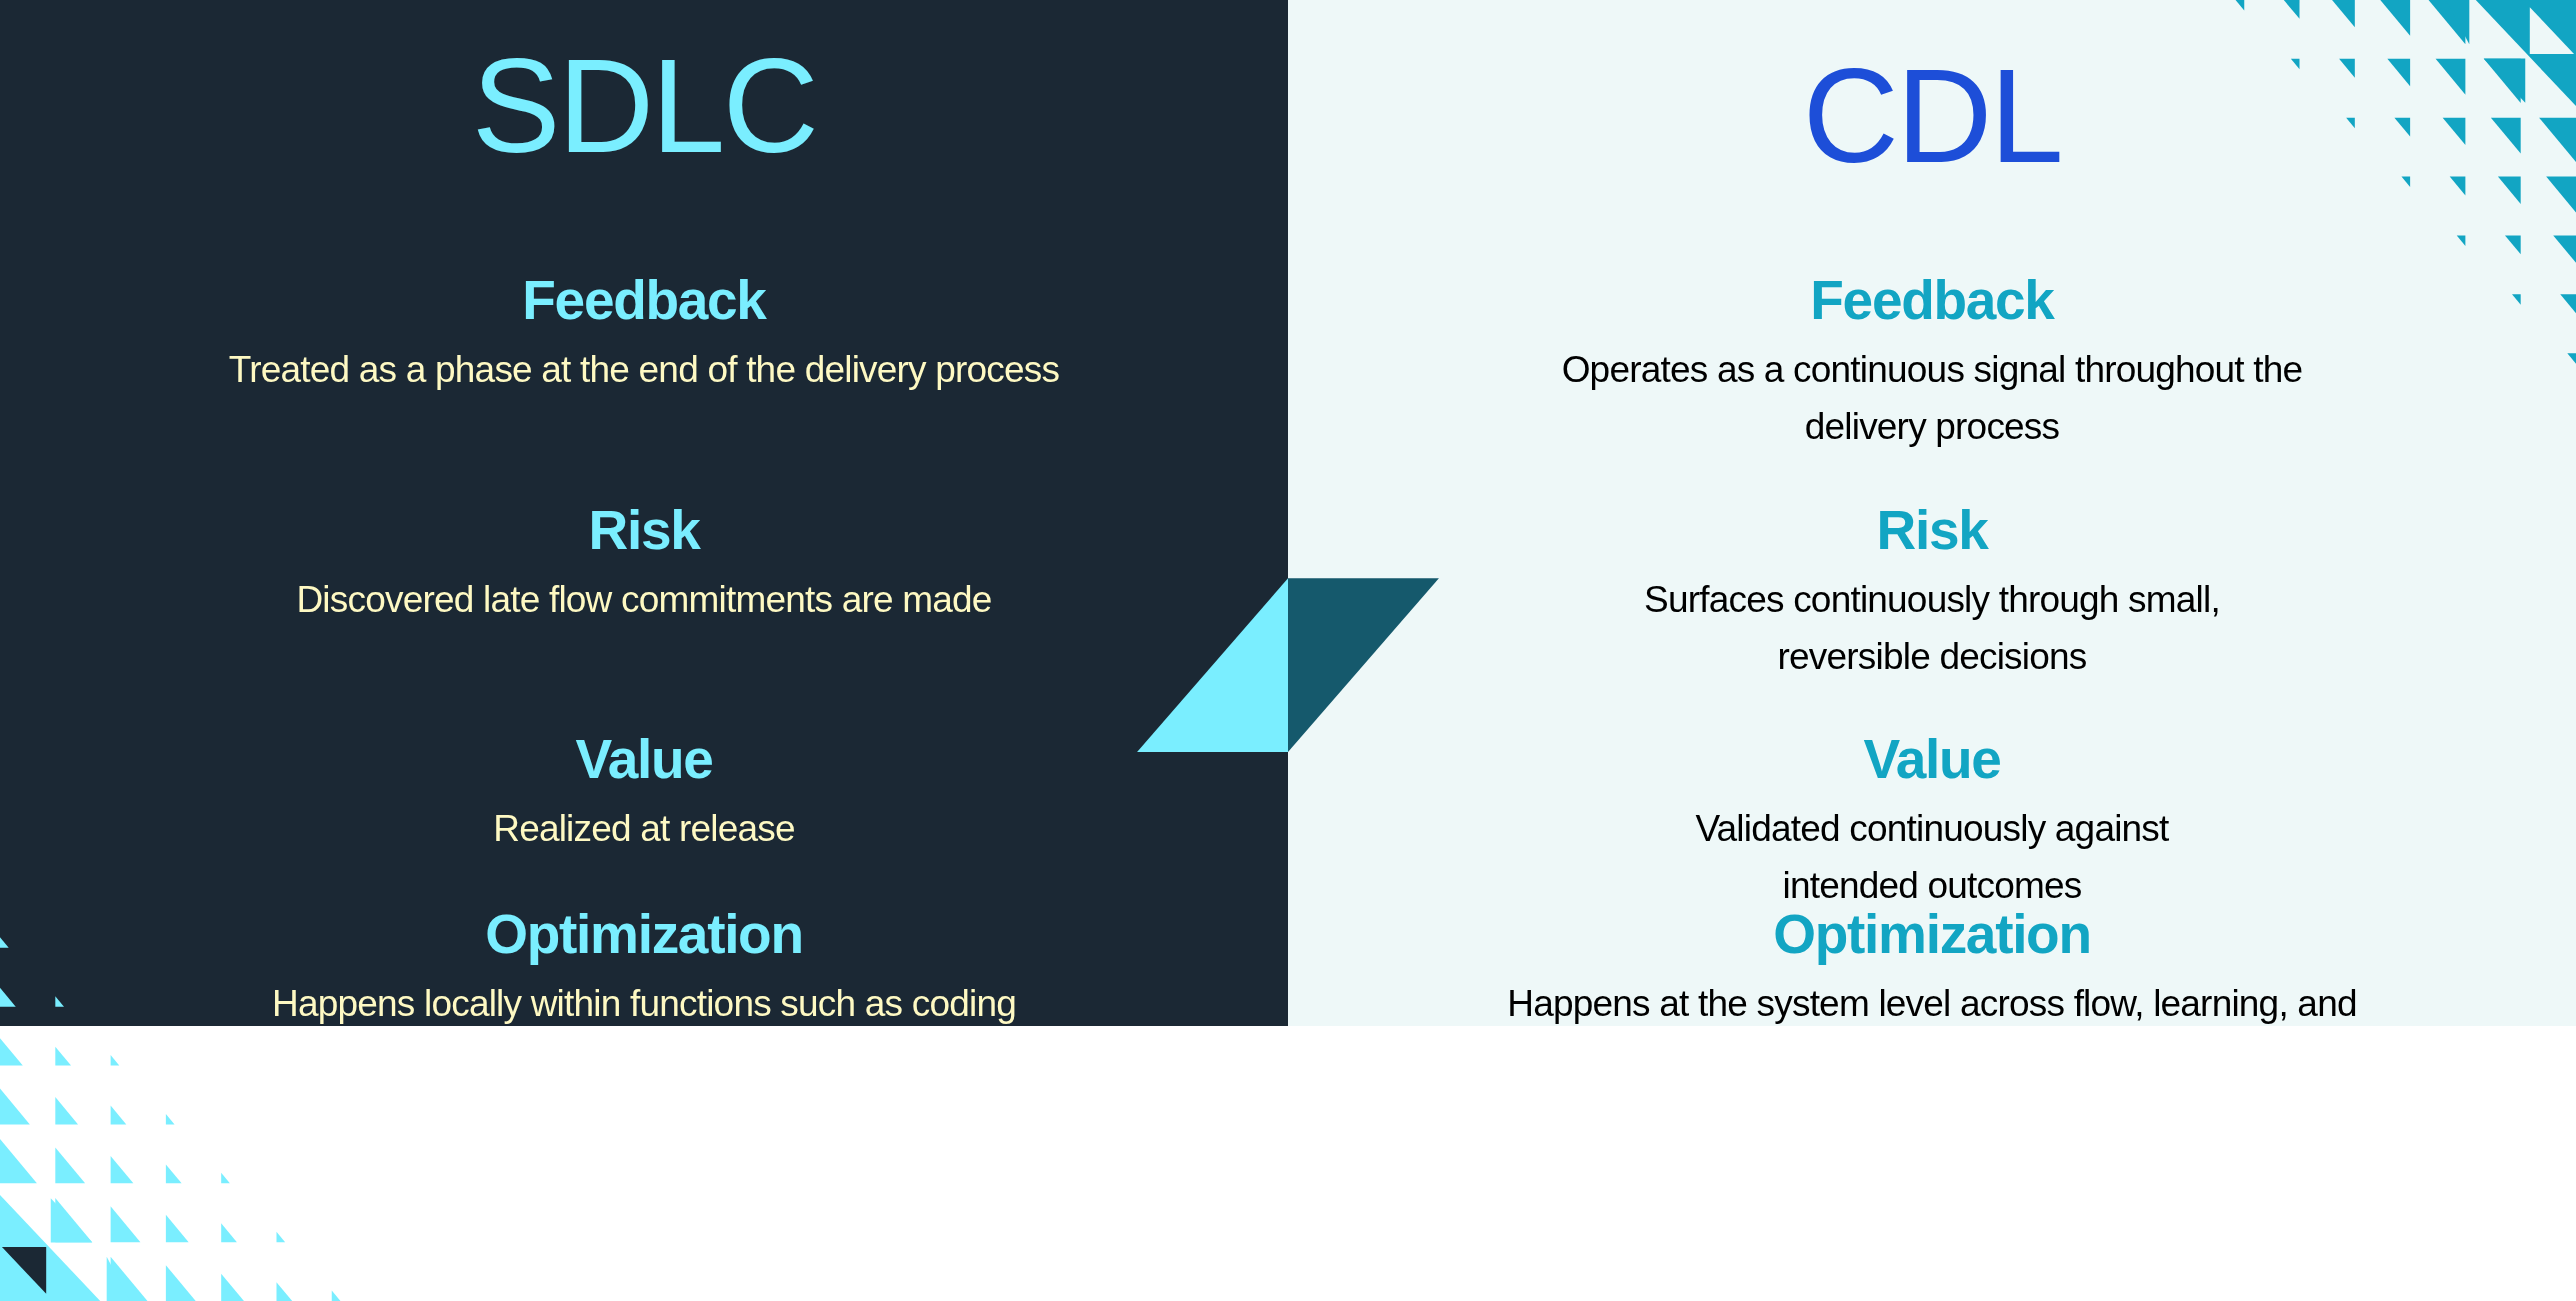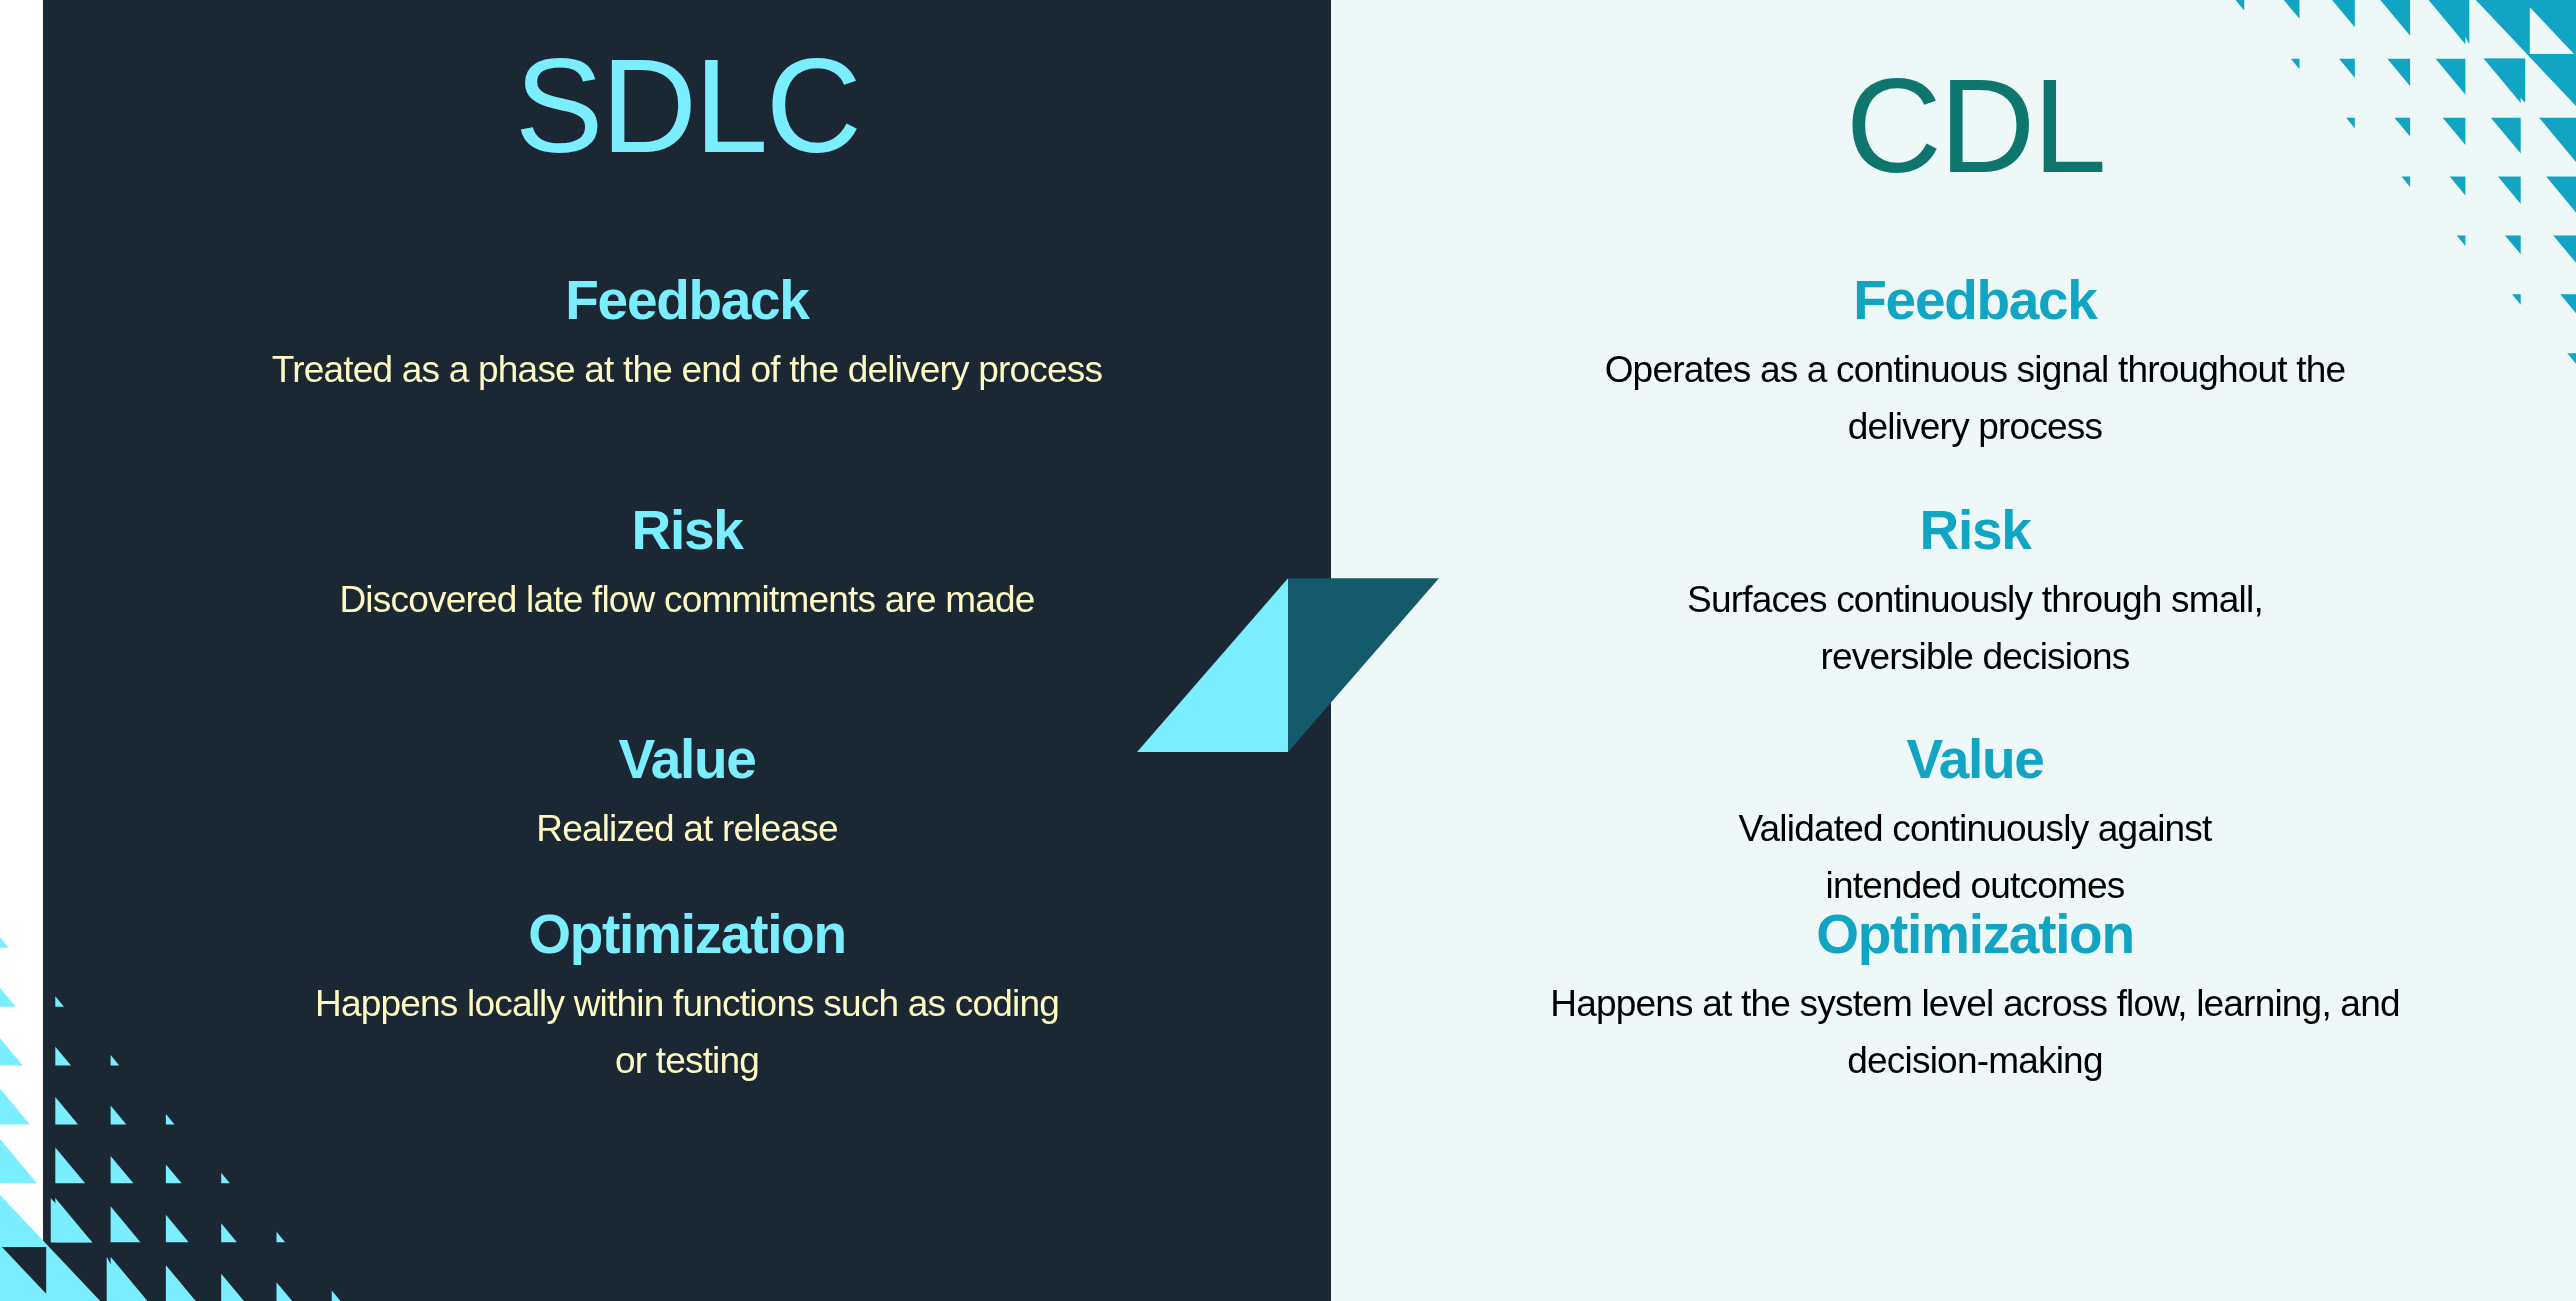--- a/index.html
+++ b/index.html
@@ -9,24 +9,23 @@
     height: 1301px;
     overflow: hidden;
   }
   body {
     position: relative;
     font-family: "Liberation Sans", "DejaVu Sans", sans-serif;
   }
   .panel {
     position: absolute;
     top: 0;
-    height: 1301px;
+    height: 1026px;
     width: 1288px;
     overflow: hidden;
-    margin-left: 43px;
   }
   .panel-left { left: 0; background: #1B2834; }
   .panel-right { left: 1288px; background: #EEF8F8; }
 
   .pattern {
     position: absolute;
     left: 0; top: 0;
     width: 2576px; height: 1301px;
     pointer-events: none;
   }
@@ -36,21 +35,21 @@
     left: 0;
     width: 1288px;
     text-align: center;
     font-size: 133px;
     line-height: 1;
     font-weight: 400;
     letter-spacing: -2.6px;
     margin: 0;
   }
   .panel-left .col-title { top: 40px; color: #7AEEFF; }
-  .panel-right .col-title { top: 60px; color: #0f766e; }
+  .panel-right .col-title { top: 50px; color: #1d4ed8; }
 
   .section {
     position: absolute;
     left: 0;
     width: 1288px;
     text-align: center;
   }
   .section-heading {
     display: block;
     font-size: 55px;

